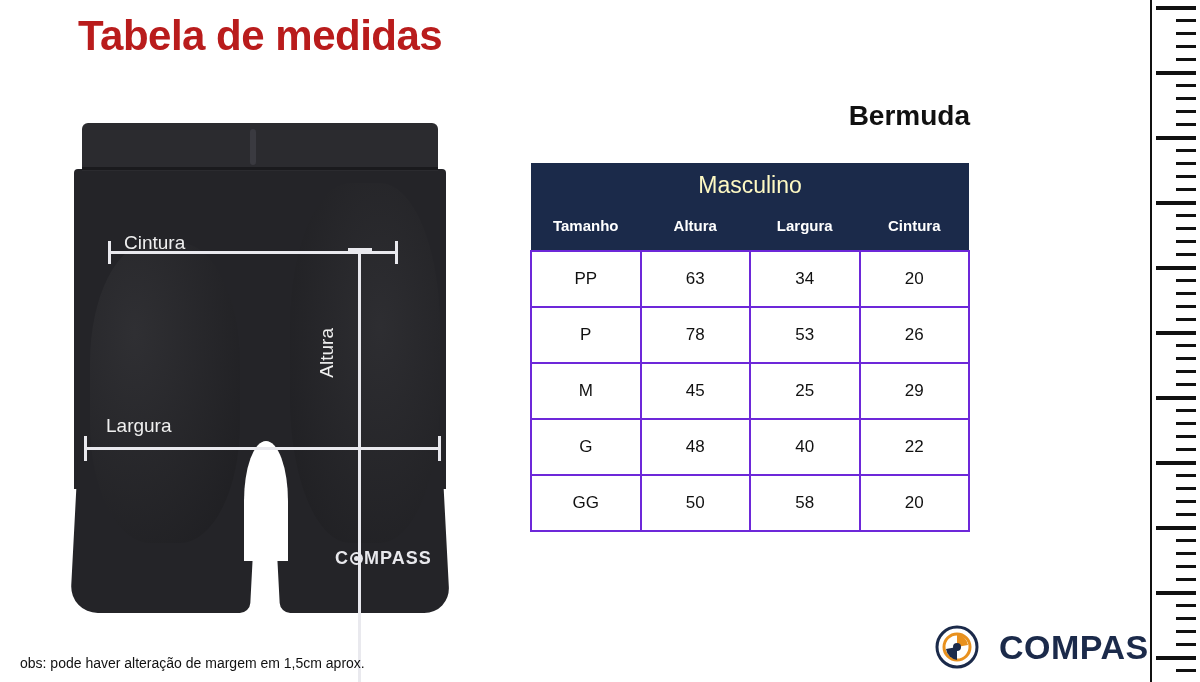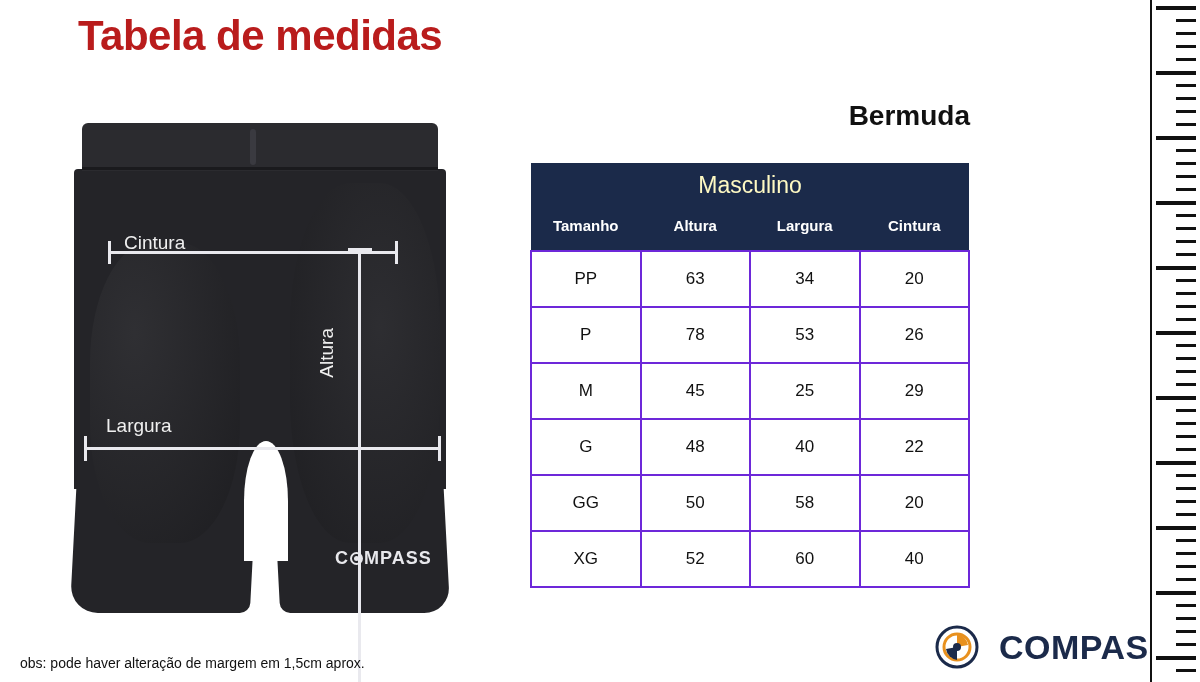--- a/index.html
+++ b/index.html
@@ -332,26 +332,20 @@
       <td>G</td>
       <td>48</td>
       <td>40</td>
       <td>22</td>
     </tr>
     <tr>
       <td>GG</td>
       <td>50</td>
       <td>58</td>
       <td>20</td>
-    </tr>
-    <tr>
-      <td>XG</td>
-      <td>52</td>
-      <td>60</td>
-      <td>40</td>
     </tr>
   </tbody>
 </table>
 
 <div id="footer-note">obs: pode haver alteração de margem em 1,5cm aprox.</div>
 
 <div id="brand-logo">
   <svg width="44" height="44" viewBox="0 0 44 44">
     <circle cx="22" cy="22" r="20" fill="none" stroke="#1b2a4a" stroke-width="3"></circle>
     <circle cx="22" cy="22" r="13" fill="none" stroke="#e8911f" stroke-width="3"></circle>

